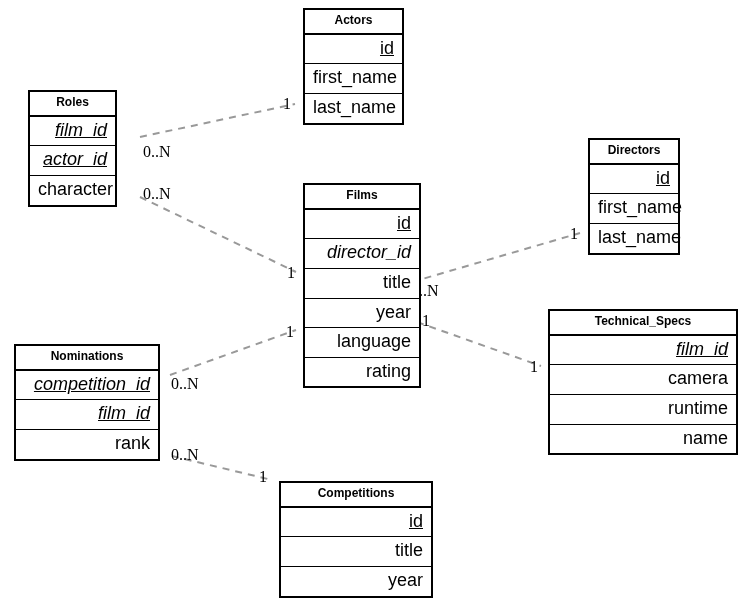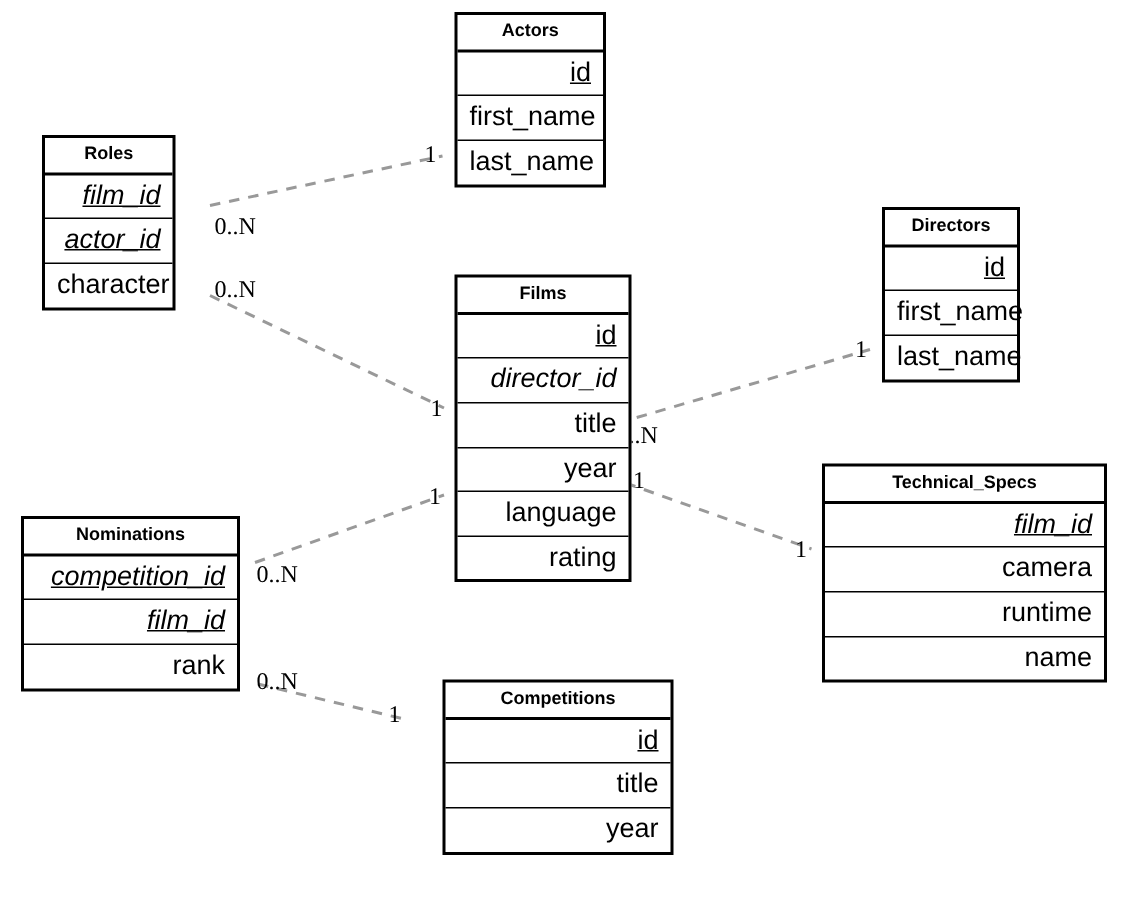--- a/index.html
+++ b/index.html
@@ -118,21 +118,21 @@
       <div class="attr ">camera</div>
       <div class="attr ">runtime</div>
       <div class="attr ">name</div>
     </div>
     <div class="entity" style="left: 14px; top: 344px; width: 146px;">
       <div class="entity-title">Nominations</div>
       <div class="attr pkfk">competition_id</div>
       <div class="attr pkfk">film_id</div>
       <div class="attr ">rank</div>
     </div>
-    <div class="entity" style="left: 279px; top: 453px; width: 154px; margin-left: 16px;">
+    <div class="entity" style="left: 279px; top: 481px; width: 154px;">
       <div class="entity-title">Competitions</div>
       <div class="attr pk">id</div>
       <div class="attr ">title</div>
       <div class="attr ">year</div>
     </div>
     <div class="card-label" style="left: 143px; top: 144px;">0..N</div>
     <div class="card-label" style="left: 283px; top: 96px;">1</div>
     <div class="card-label" style="left: 143px; top: 186px;">0..N</div>
     <div class="card-label" style="left: 287px; top: 265px;">1</div>
     <div class="card-label" style="left: 411px; top: 283px;">0..N</div>

